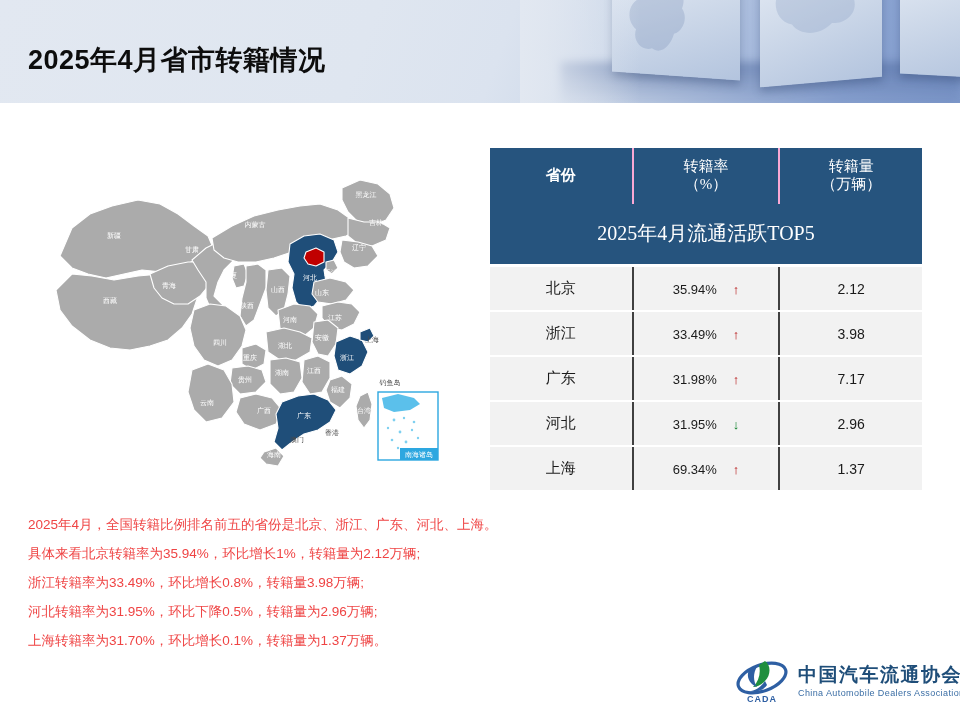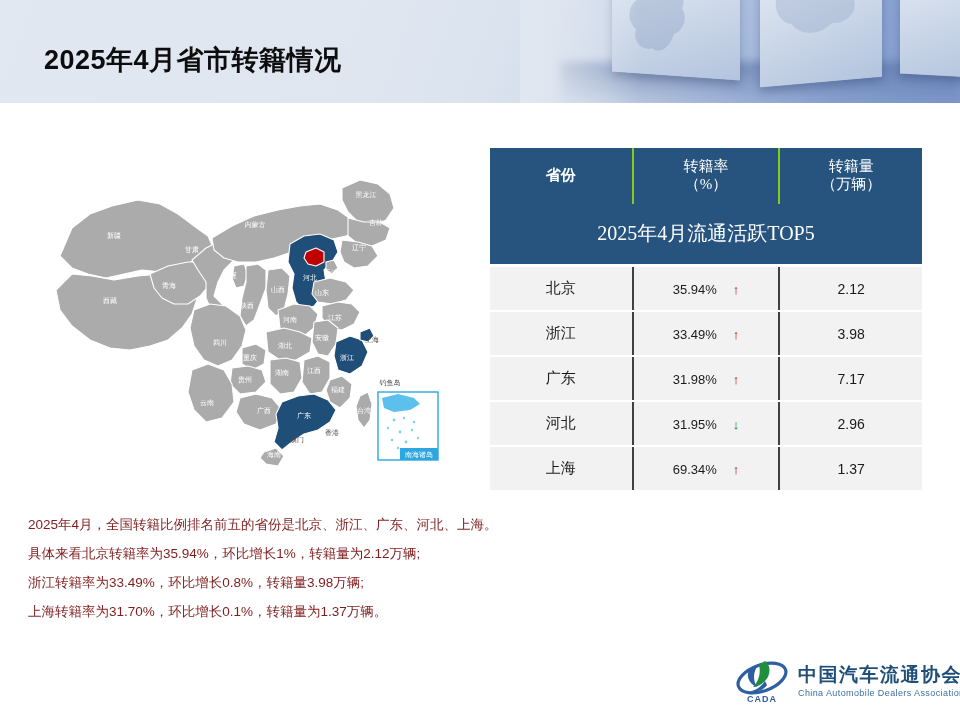--- a/index.html
+++ b/index.html
@@ -47,21 +47,21 @@
     background: linear-gradient(180deg, rgba(78,104,158,.55), rgba(120,146,196,0));
     filter: blur(4px);
   }
   #header-fade {
     position: absolute; left: 520px; top: 0; width: 120px; height: 103px;
     background: linear-gradient(90deg, rgba(226,232,241,1), rgba(226,232,241,0));
   }
 
   #page-title {
     position: absolute;
-    left: 44px; top: 42px;
+    left: 28px; top: 42px;
     font-size: 27px;
     font-weight: bold;
     color: #0d0d0d;
     letter-spacing: .5px;
     z-index: 5;
     white-space: nowrap;
   }
 
   
   #map-panel {
@@ -97,21 +97,21 @@
     border-bottom: 3px solid #ffffff;
   }
   #rank-table thead.col-head th {
     background: #26547E;
     color: #ffffff;
     font-family: "Liberation Serif", "DejaVu Serif", serif;
     font-size: 15px;
     font-weight: normal;
     text-align: center;
     padding: 10px 0 11px;
-    border-left: 2px solid #84cc16;
+    border-left: 2px solid #f9a8d4;
     line-height: 1.18;
   }
   #rank-table thead.col-head th:first-child { border-left: none; font-weight: bold; }
   #rank-table tbody td {
     background: #F2F2F2;
     color: #1a1a1a;
     text-align: center;
     font-size: 14px;
     height: 41px;
     border-bottom: 2px solid #ffffff;
@@ -131,21 +131,21 @@
   .arrow { font-size: 13px; line-height: 1; font-weight: bold; }
   .arrow.up { color: #b00000; }
   .arrow.down { color: #007a1f; }
 
   
   #body-text {
     position: absolute;
     left: 28px; top: 510px;
     width: 640px;
     font-size: 13.5px;
-    color: #7f1d1d;
+    color: #ef4444;
     line-height: 29px;
   }
   #body-text p { margin: 0; white-space: nowrap; }
 
   
   #logo {
     position: absolute;
     left: 735px; top: 655px;
     width: 215px; height: 52px;
     display: flex;
@@ -397,20 +397,21 @@
           </span></td>
         <td>1.37</td>
       </tr>
     </tbody>
 </table>
 
 <div id="body-text">
     <p>2025年4月，全国转籍比例排名前五的省份是北京、浙江、广东、河北、上海。</p>
     <p>具体来看北京转籍率为35.94%，环比增长1%，转籍量为2.12万辆;</p>
     <p>浙江转籍率为33.49%，环比增长0.8%，转籍量3.98万辆;</p>
+    <p>河北转籍率为31.95%，环比下降0.5%，转籍量为2.96万辆;</p>
     <p>上海转籍率为31.70%，环比增长0.1%，转籍量为1.37万辆。</p>
   </div>
 
 <div id="logo">
   <div id="logo-mark">
     <svg width="56" height="48" viewBox="0 0 56 48">
       <ellipse cx="27" cy="21" rx="25" ry="13" transform="rotate(-20 27 21)" fill="none" stroke="#2E5FA3" stroke-width="3.2"></ellipse>
       <path d="M30 4 C36 8 36 18 30 24 C26 28 22 30 18 30 C24 24 26 16 24 8 Z" fill="#1F8F3E"></path>
       <path d="M22 10 C18 16 18 24 22 30 C16 28 12 22 13 16 C14 12 18 10 22 10 Z" fill="#2E5FA3"></path>
       <path d="M30 24 C26 30 20 34 14 34 C20 36 28 34 32 28 Z" fill="#2E5FA3"></path>

